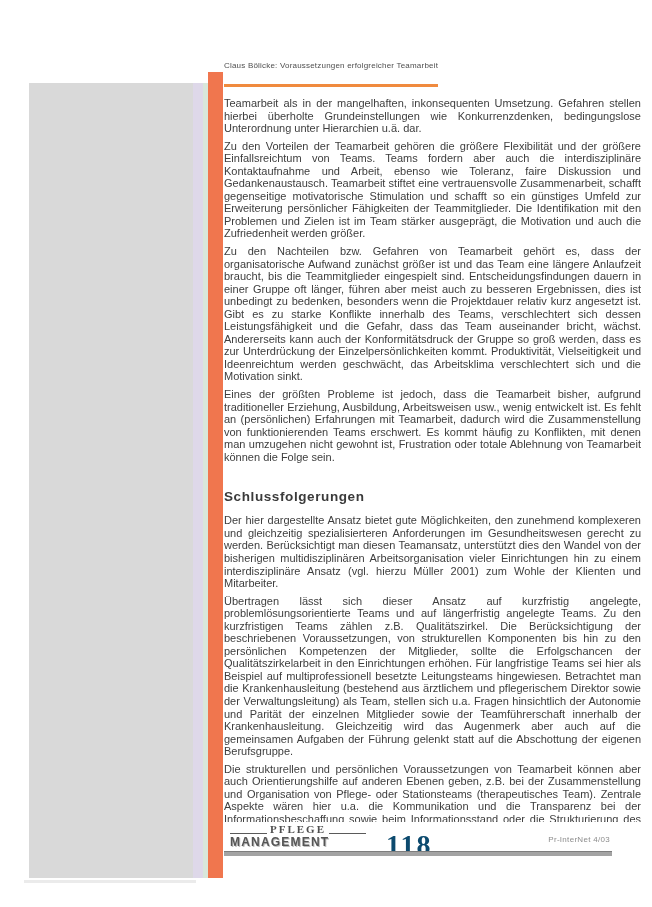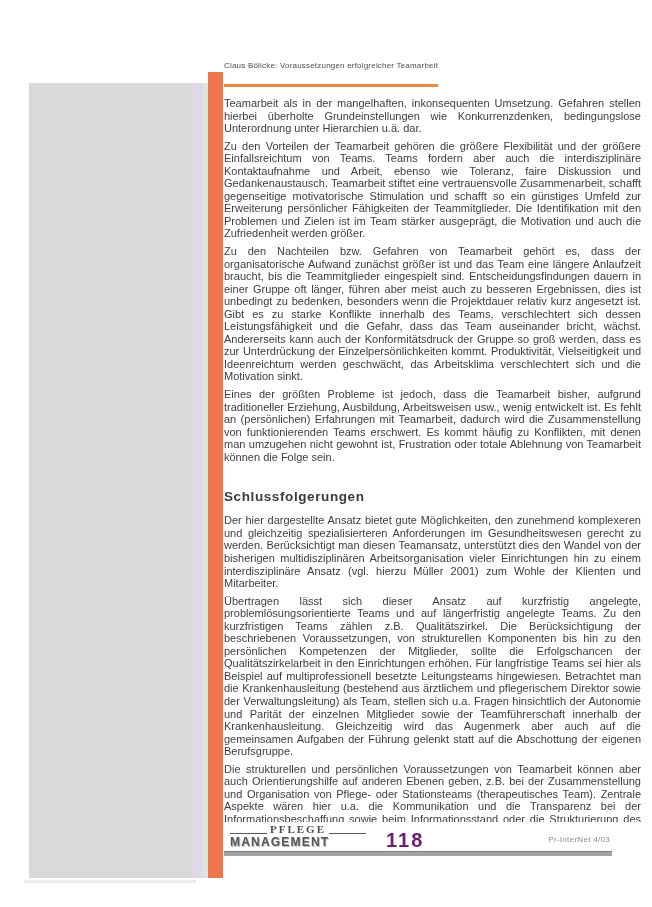--- a/index.html
+++ b/index.html
@@ -52,21 +52,21 @@
     font-family: "Liberation Serif", serif; font-weight: bold;
     font-size: 11px; letter-spacing: 2px; padding: 0 3px; white-space: nowrap;
   }
   .logo-management {
     font-weight: bold; font-size: 12px; letter-spacing: 1.2px;
     white-space: nowrap; margin-top: 0px; color: #555555;
     text-shadow: 1px 1px 0 #bdbdbd;
   }
   .page-number {
     position: absolute; left: 162px; top: 5px;
-    font-size: 20px; font-weight: bold; color: #701a75; letter-spacing: 2px;
+    font-size: 28px; font-weight: bold; color: #0c4a6e; letter-spacing: 2px; font-family: Liberation Serif, serif;
   }
   .issue-label {
     position: absolute; right: 2px; top: 11px;
     font-size: 8px; color: #8c8c8c; letter-spacing: 0.3px;
   }
   .footer-rule {
     position: absolute; left: 0; top: 27px; width: 388px; height: 4px;
     background: #a3a3a3; border-top: 1px solid #7d7d7d;
   }
 </style>

